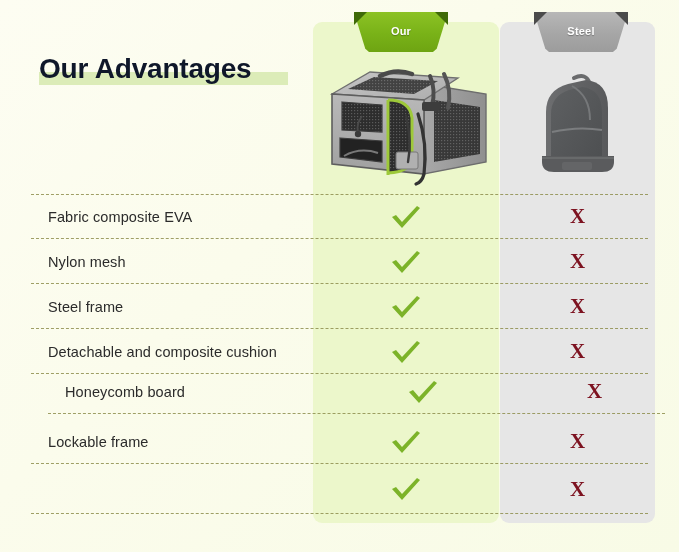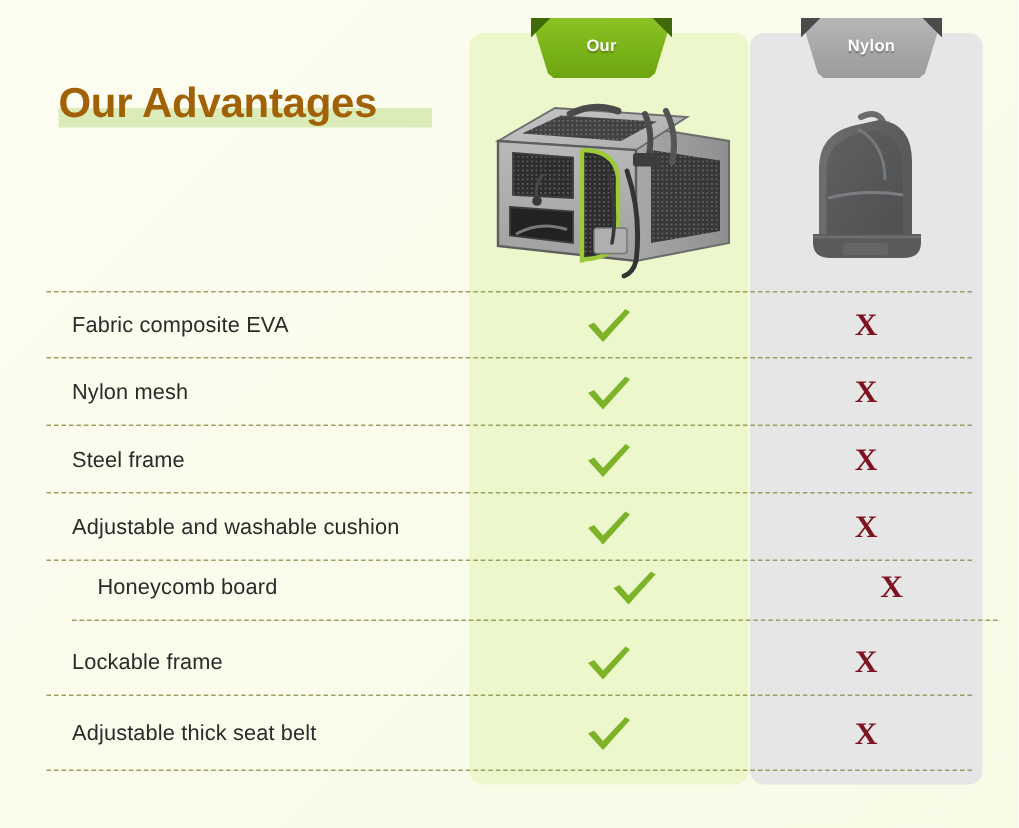--- a/index.html
+++ b/index.html
@@ -106,21 +106,21 @@
     left: 0;
     bottom: 1px;
     width: 249px;
     height: 13px;
     background: #dcecb8;
   }
   .heading-text {
     position: relative;
     font-size: 28px;
     font-weight: bold;
-    color: #a16207;
+    color: #0f172a;
     letter-spacing: -0.2px;
     line-height: 34px;
     z-index: 2;
   }
 
   
   .product {
     position: absolute;
     z-index: 5;
   }
@@ -216,21 +216,21 @@
     <div class="ribbon-body"></div>
     <div class="fold fold-l"></div>
     <div class="fold fold-r"></div>
     <div class="ribbon-label">Our</div>
   </div>
 
   <div class="ribbon ribbon-others">
     <div class="ribbon-body"></div>
     <div class="fold fold-l"></div>
     <div class="fold fold-r"></div>
-    <div class="ribbon-label">Nylon</div>
+    <div class="ribbon-label">Steel</div>
   </div>
 
   <div class="product product-our">
     <svg viewBox="0 0 176 134" width="176" height="134">
       <defs>
         <linearGradient id="bodyG" x1="0" y1="0" x2="0" y2="1">
           <stop offset="0" stop-color="#b9b9b9"></stop>
           <stop offset="1" stop-color="#a0a0a0"></stop>
         </linearGradient>
         <linearGradient id="sideG" x1="0" y1="0" x2="1" y2="0">
@@ -351,21 +351,21 @@
           <path d="M3,13 L7,11 L13,18 L28,2 L31,4 L13,24 Z" fill="#7cb329"></path>
         </svg>
       </div>
       <div class="cell-others">
         <span class="xmark">X</span>
       </div>
       <div class="row-sep"></div>
     </div>
 
     <div class="row" style="top:329px;">
-      <div class="row-label">Adjustable and washable cushion</div>
+      <div class="row-label">Detachable and composite cushion</div>
       <div class="cell-our">
         <svg class="check" viewBox="0 0 34 26">
           <path d="M3,13 L7,11 L13,18 L28,2 L31,4 L13,24 Z" fill="#7cb329"></path>
         </svg>
       </div>
       <div class="cell-others">
         <span class="xmark">X</span>
       </div>
       <div class="row-sep"></div>
     </div>
@@ -390,21 +390,20 @@
           <path d="M3,13 L7,11 L13,18 L28,2 L31,4 L13,24 Z" fill="#7cb329"></path>
         </svg>
       </div>
       <div class="cell-others">
         <span class="xmark">X</span>
       </div>
       <div class="row-sep"></div>
     </div>
 
     <div class="row" style="top:464px; height:50px;">
-      <div class="row-label">Adjustable thick seat belt</div>
       <div class="cell-our">
         <svg class="check" viewBox="0 0 34 26">
           <path d="M3,13 L7,11 L13,18 L28,2 L31,4 L13,24 Z" fill="#7cb329"></path>
         </svg>
       </div>
       <div class="cell-others">
         <span class="xmark">X</span>
       </div>
       <div class="row-sep"></div>
     </div>

